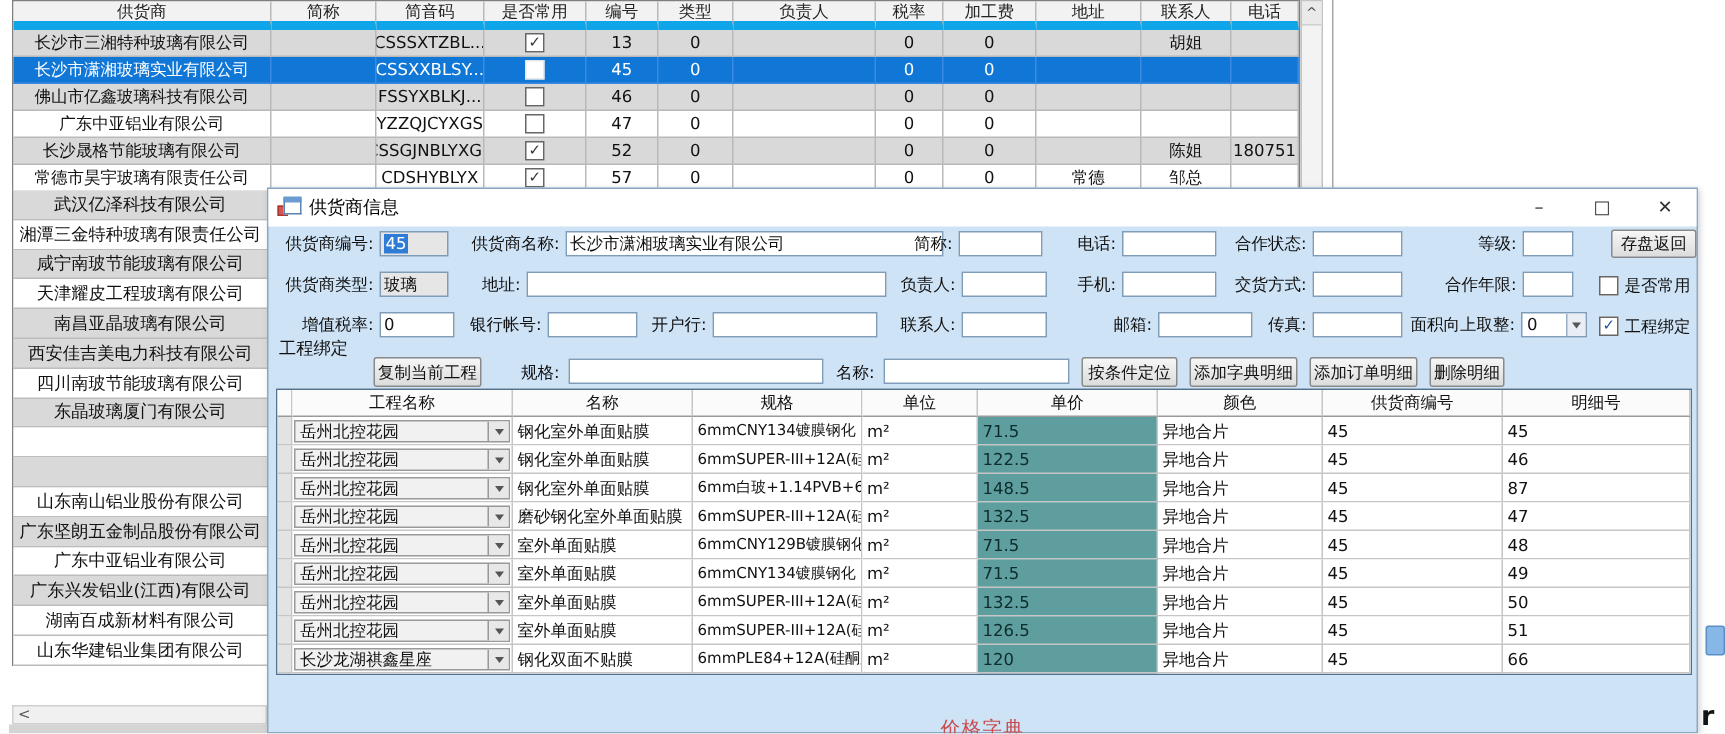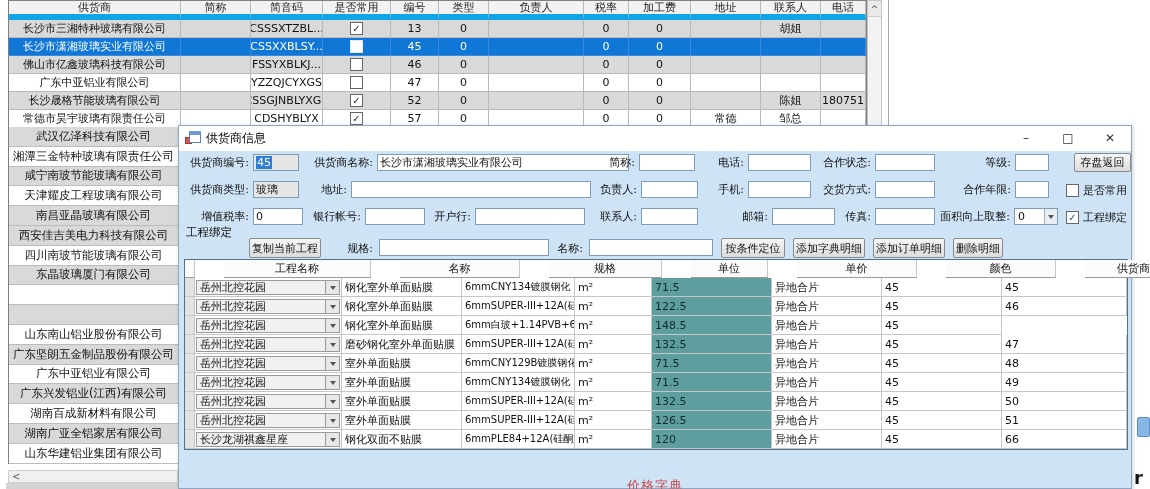--- a/index.html
+++ b/index.html
@@ -208,21 +208,20 @@
       <div class="ll-item alt">西安佳吉美电力科技有限公司</div>
       <div class="ll-item">四川南玻节能玻璃有限公司</div>
       <div class="ll-item alt">东晶玻璃厦门有限公司</div>
       <div class="ll-item"></div>
       <div class="ll-item alt"></div>
       <div class="ll-item">山东南山铝业股份有限公司</div>
       <div class="ll-item alt">广东坚朗五金制品股份有限公司</div>
       <div class="ll-item">广东中亚铝业有限公司</div>
       <div class="ll-item alt">广东兴发铝业(江西)有限公司</div>
       <div class="ll-item">湖南百成新材料有限公司</div>
-      <div class="ll-item alt">湖南广亚全铝家居有限公司</div>
       <div class="ll-item">山东华建铝业集团有限公司</div>
     </div>
   <div id="ll-scroll">
     <span class="sg">&lt;</span>
   </div>
   <div class="ll-gray"></div>
 
   <div class="dialog">
     <div class="titlebar">
       <span class="form-icon">
@@ -339,21 +338,21 @@
       <span class="lb abs" style="left:156px;top:90px;width:42px">规格:</span>
       <span class="tb abs" style="left:200px;top:88px;width:170px"></span>
       <span class="lb abs" style="left:368px;top:90px;width:40px">名称:</span>
       <span class="tb abs" style="left:410px;top:88px;width:124px"></span>
       <button class="btn" style="left:542px;top:87px;width:64px">按条件定位</button>
       <button class="btn" style="left:614px;top:87px;width:72px">添加字典明细</button>
       <button class="btn" style="left:694px;top:87px;width:72px">添加订单明细</button>
       <button class="btn" style="left:774px;top:87px;width:50px">删除明细</button>
 
       <div id="dgrid">
-          <div class="g-row g-head" style="grid-template-columns: 10px 147px 120px 113px 77px 120px 110px 120px 125px; gap: 29px;">
+          <div class="g-row g-head" style="grid-template-columns: 10px 147px 120px 113px 77px 120px 110px 120px 125px;">
             <div class="g-cell g-stub"></div>
             <div class="g-cell">工程名称</div>
             <div class="g-cell">名称</div>
             <div class="g-cell">规格</div>
             <div class="g-cell">单位</div>
             <div class="g-cell">单价</div>
             <div class="g-cell">颜色</div>
             <div class="g-cell">供货商编号</div>
             <div class="g-cell">明细号</div>
           </div>
@@ -402,20 +401,21 @@
                   <i class="tri"></i>
                 </span>
               </span>
             </div>
             <div class="g-cell tl">钢化室外单面贴膜</div>
             <div class="g-cell tl spec">6mm白玻+1.14PVB+6mm...</div>
             <div class="g-cell tl">m²</div>
             <div class="g-cell tl price">148.5</div>
             <div class="g-cell tl">异地合片</div>
             <div class="g-cell tl">45</div>
+            <div class="g-cell tl">87</div>
           </div>
           <div class="g-row" style="grid-template-columns: 10px 147px 120px 113px 77px 120px 110px 120px 125px;">
             <div class="g-cell g-stub"></div>
             <div class="g-cell">
               <span class="gcombo">
                 <span class="gctext">岳州北控花园</span>
                 <span class="garr">
                   <i class="tri"></i>
                 </span>
               </span>

